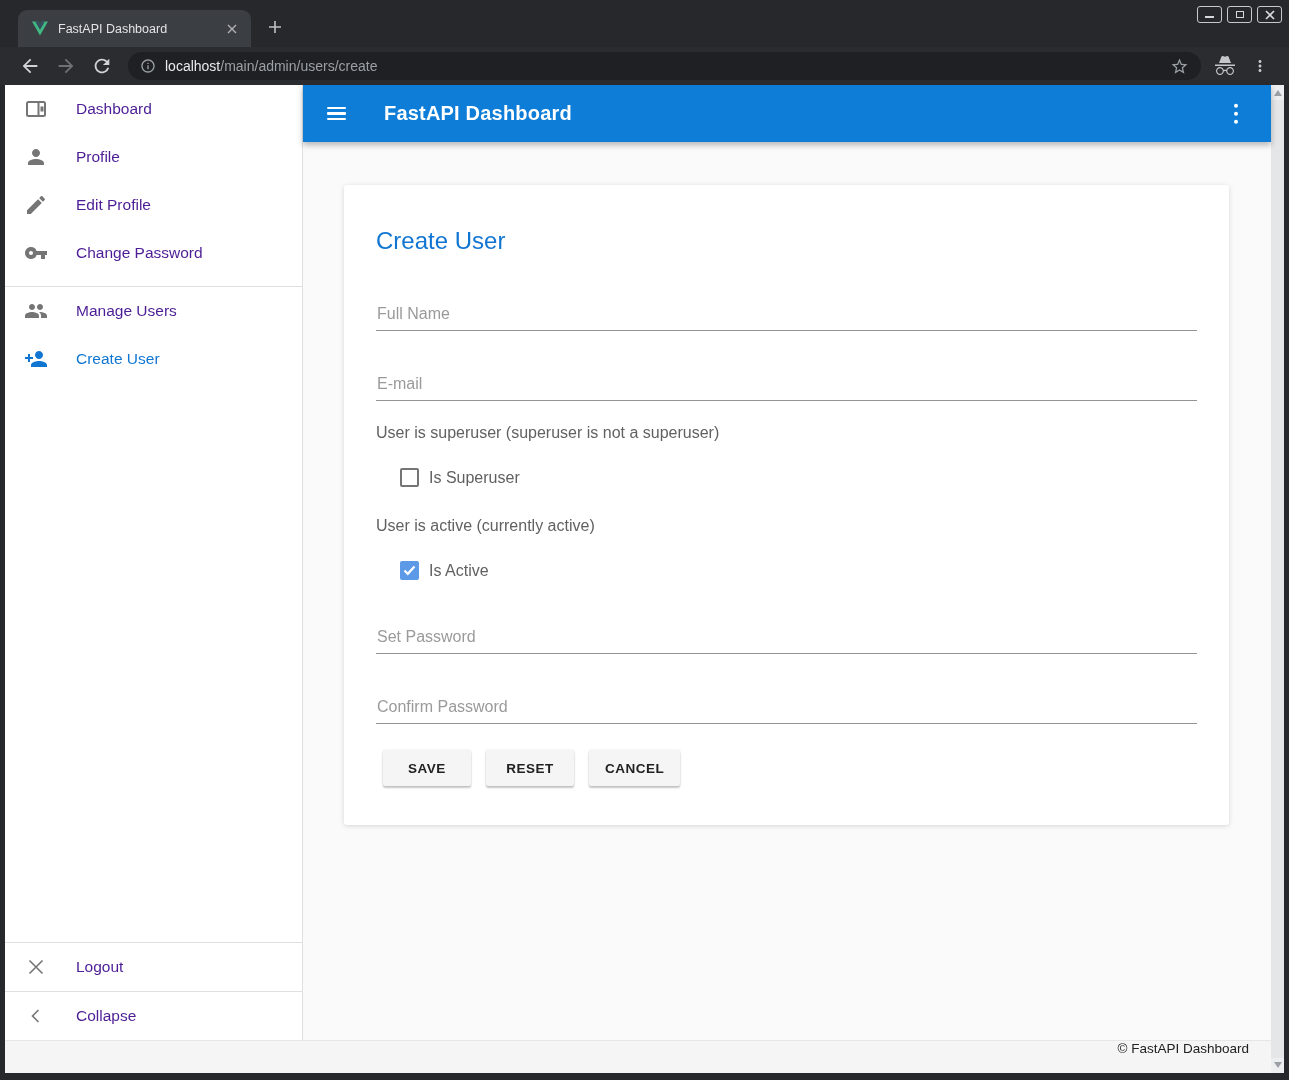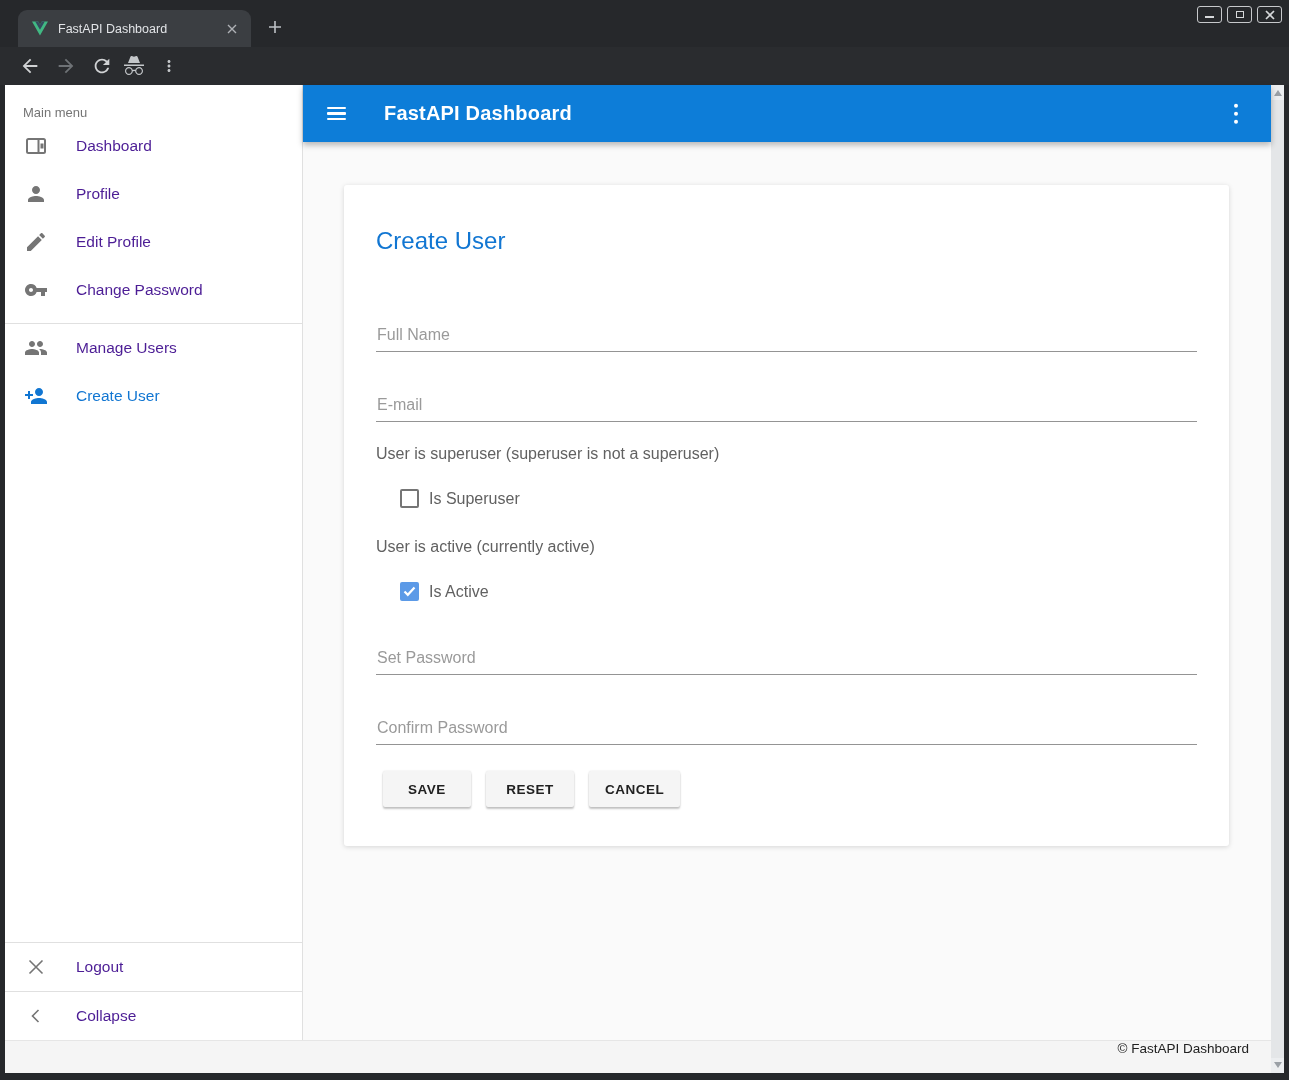--- a/index.html
+++ b/index.html
@@ -72,21 +72,21 @@
   .card { margin:43px 0 0 41px; width:885px; background:#fff; border-radius:3px;
     box-shadow:0 1px 5px rgba(0,0,0,.15); padding:42px 32px 39px 32px; }
   .card-title { color:#1176d2; font-size:24px; font-weight:400; }
 
   .field { margin-top:44px; }
   .field input { display:block; width:100%; border:none; outline:none;
     border-bottom:1px solid #949494; padding:0 0 7px 1px; font-size:16px;
     color:#212121; background:transparent;
     font-family:"Liberation Sans","DejaVu Sans",sans-serif; }
   .field input::placeholder { color:#9a9a9a; opacity:1; }
-  .field.first { margin-top:71px; }
+  .field.first { margin-top:50px; }
 
   .hint { margin-top:23px; font-size:16px; color:#616161; }
   .cb-row { margin-top:26px; display:flex; align-items:center; cursor:pointer;padding-left:24px; }
   .cb { width:19px; height:19px; border:2px solid #757575; border-radius:2px;
     flex:0 0 auto; display:flex; align-items:center; justify-content:center; }
   .cb.checked { background:#5c9ae7; border-color:#5c9ae7; }
   .cb-label { margin-left:10px; font-size:16px; color:#616161; }
 
   .btn-row { margin-top:26px; display:flex; gap:15px; margin-left:7px; }
   .btn { height:36px; padding:0 16px; min-width:88px; background:#f5f5f5; border:none;
@@ -151,36 +151,45 @@
   <div class="toolbar">
     <svg class="nav-icon" viewBox="0 0 24 24">
       <path d="M20 11H7.8l5.6-5.6L12 4l-8 8 8 8 1.4-1.4L7.8 13H20v-2z" fill="#d0d2d4"></path>
     </svg>
     <svg class="nav-icon" viewBox="0 0 24 24">
       <path d="M4 13h12.2l-5.6 5.6L12 20l8-8-8-8-1.4 1.4 5.6 5.6H4v2z" fill="#6e7276"></path>
     </svg>
     <svg class="nav-icon" viewBox="0 0 24 24">
       <path d="M17.65 6.35A7.96 7.96 0 0 0 12 4c-4.42 0-7.99 3.58-7.99 8s3.57 8 7.99 8c3.73 0 6.84-2.55 7.73-6h-2.08a5.99 5.99 0 0 1-5.65 4c-3.31 0-6-2.69-6-6s2.69-6 6-6c1.66 0 3.14.69 4.22 1.78L13 11h7V4l-2.35 2.35z" fill="#d0d2d4"></path>
     </svg>
+    <div class="omnibox">
+      <svg width="16" height="16" viewBox="0 0 24 24">
+        <path d="M11 7h2v2h-2zm0 4h2v6h-2zm1-9C6.48 2 2 6.48 2 12s4.48 10 10 10 10-4.48 10-10S17.52 2 12 2zm0 18c-4.41 0-8-3.59-8-8s3.59-8 8-8 8 3.59 8 8-3.59 8-8 8z" fill="#9aa0a6"></path>
+      </svg>
+      <span class="url"><span class="host">localhost</span><span class="path">/main/admin/users/create</span></span>
+      <span class="omni-spacer"></span>
+      <svg width="19" height="19" viewBox="0 0 24 24">
+        <path d="M22 9.24l-7.19-.62L12 2 9.19 8.63 2 9.24l5.46 4.73L5.82 21 12 17.27 18.18 21l-1.63-7.03L22 9.24zM12 15.4l-3.76 2.27 1-4.28-3.32-2.88 4.38-.38L12 6.1l1.71 4.04 4.38.38-3.32 2.88 1 4.28L12 15.4z" fill="#9aa0a6"></path>
+      </svg>
+    </div>
     <div class="toolbar-right">
       <svg width="24" height="24" viewBox="0 0 24 24">
         <path d="M17.06 13c-1.86 0-3.42 1.33-3.82 3.1-.95-.41-1.82-.3-2.48-.01C10.35 14.31 8.79 13 6.94 13 4.77 13 3 14.79 3 17s1.77 4 3.94 4c2.06 0 3.74-1.62 3.9-3.68.34-.24 1.23-.69 2.32.02.18 2.05 1.84 3.66 3.9 3.66 2.17 0 3.94-1.79 3.94-4s-1.77-4-3.94-4M6.94 19.86c-1.56 0-2.81-1.28-2.81-2.86s1.26-2.86 2.81-2.86 2.81 1.28 2.81 2.86-1.25 2.86-2.81 2.86m10.12 0c-1.56 0-2.81-1.28-2.81-2.86s1.25-2.86 2.81-2.86 2.81 1.28 2.81 2.86-1.26 2.86-2.81 2.86M22 10.5H2V12h20v-1.5m-6.47-7.87c-.22-.49-.78-.75-1.31-.58L12 2.79l-2.23-.74-.05-.01c-.53-.15-1.09.13-1.29.64L6 9h12l-2.44-6.32-.03-.05z" fill="#c4c7ca"></path>
       </svg>
       <svg width="18" height="18" viewBox="0 0 24 24">
         <path d="M12 8c1.1 0 2-.9 2-2s-.9-2-2-2-2 .9-2 2 .9 2 2 2zm0 2c-1.1 0-2 .9-2 2s.9 2 2 2 2-.9 2-2-.9-2-2-2zm0 6c-1.1 0-2 .9-2 2s.9 2 2 2 2-.9 2-2-.9-2-2-2z" fill="#c4c7ca"></path>
       </svg>
     </div>
   </div>
 
   <div class="viewport">
     <div class="page">
       <div class="page-body">
 
         <div class="sidebar">
-          <div class="side-header">Main menu</div>
 
           <div class="side-item">
             <svg class="side-icon" viewBox="0 0 24 24" fill="none">
               <rect x="3" y="5" width="18" height="14" rx="1.5" stroke="#757575" stroke-width="2"></rect>
               <line x1="14.5" y1="5" x2="14.5" y2="19" stroke="#757575" stroke-width="2"></line>
               <rect x="16.5" y="9.5" width="3" height="5" fill="#757575"></rect>
             </svg>
             <span>Dashboard</span>
           </div>
 

